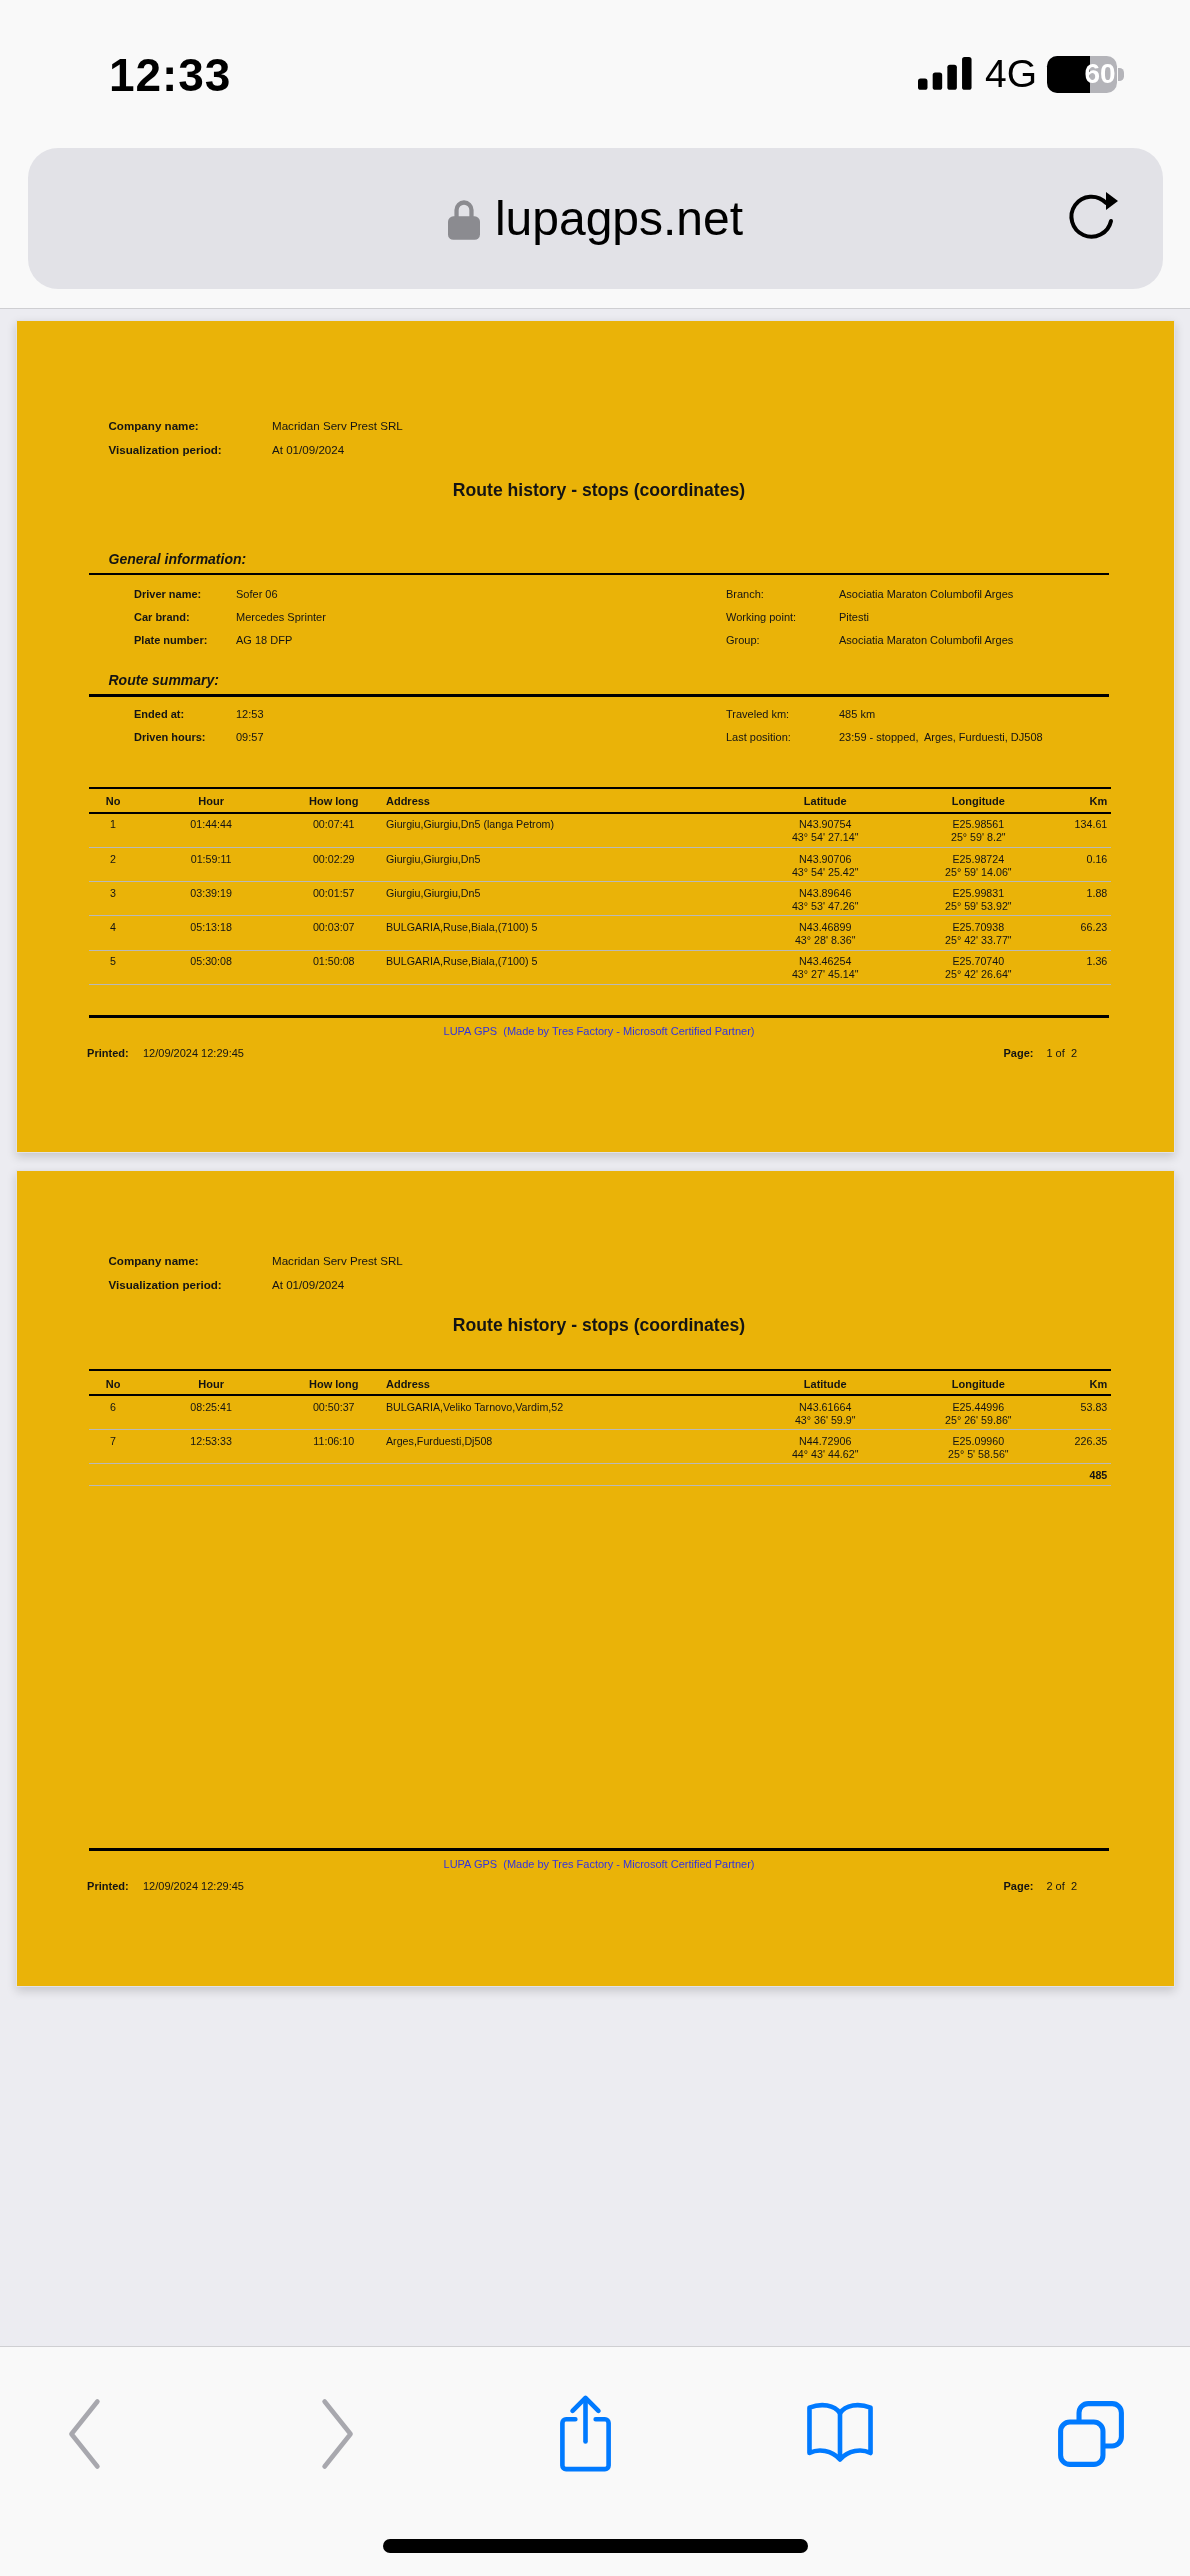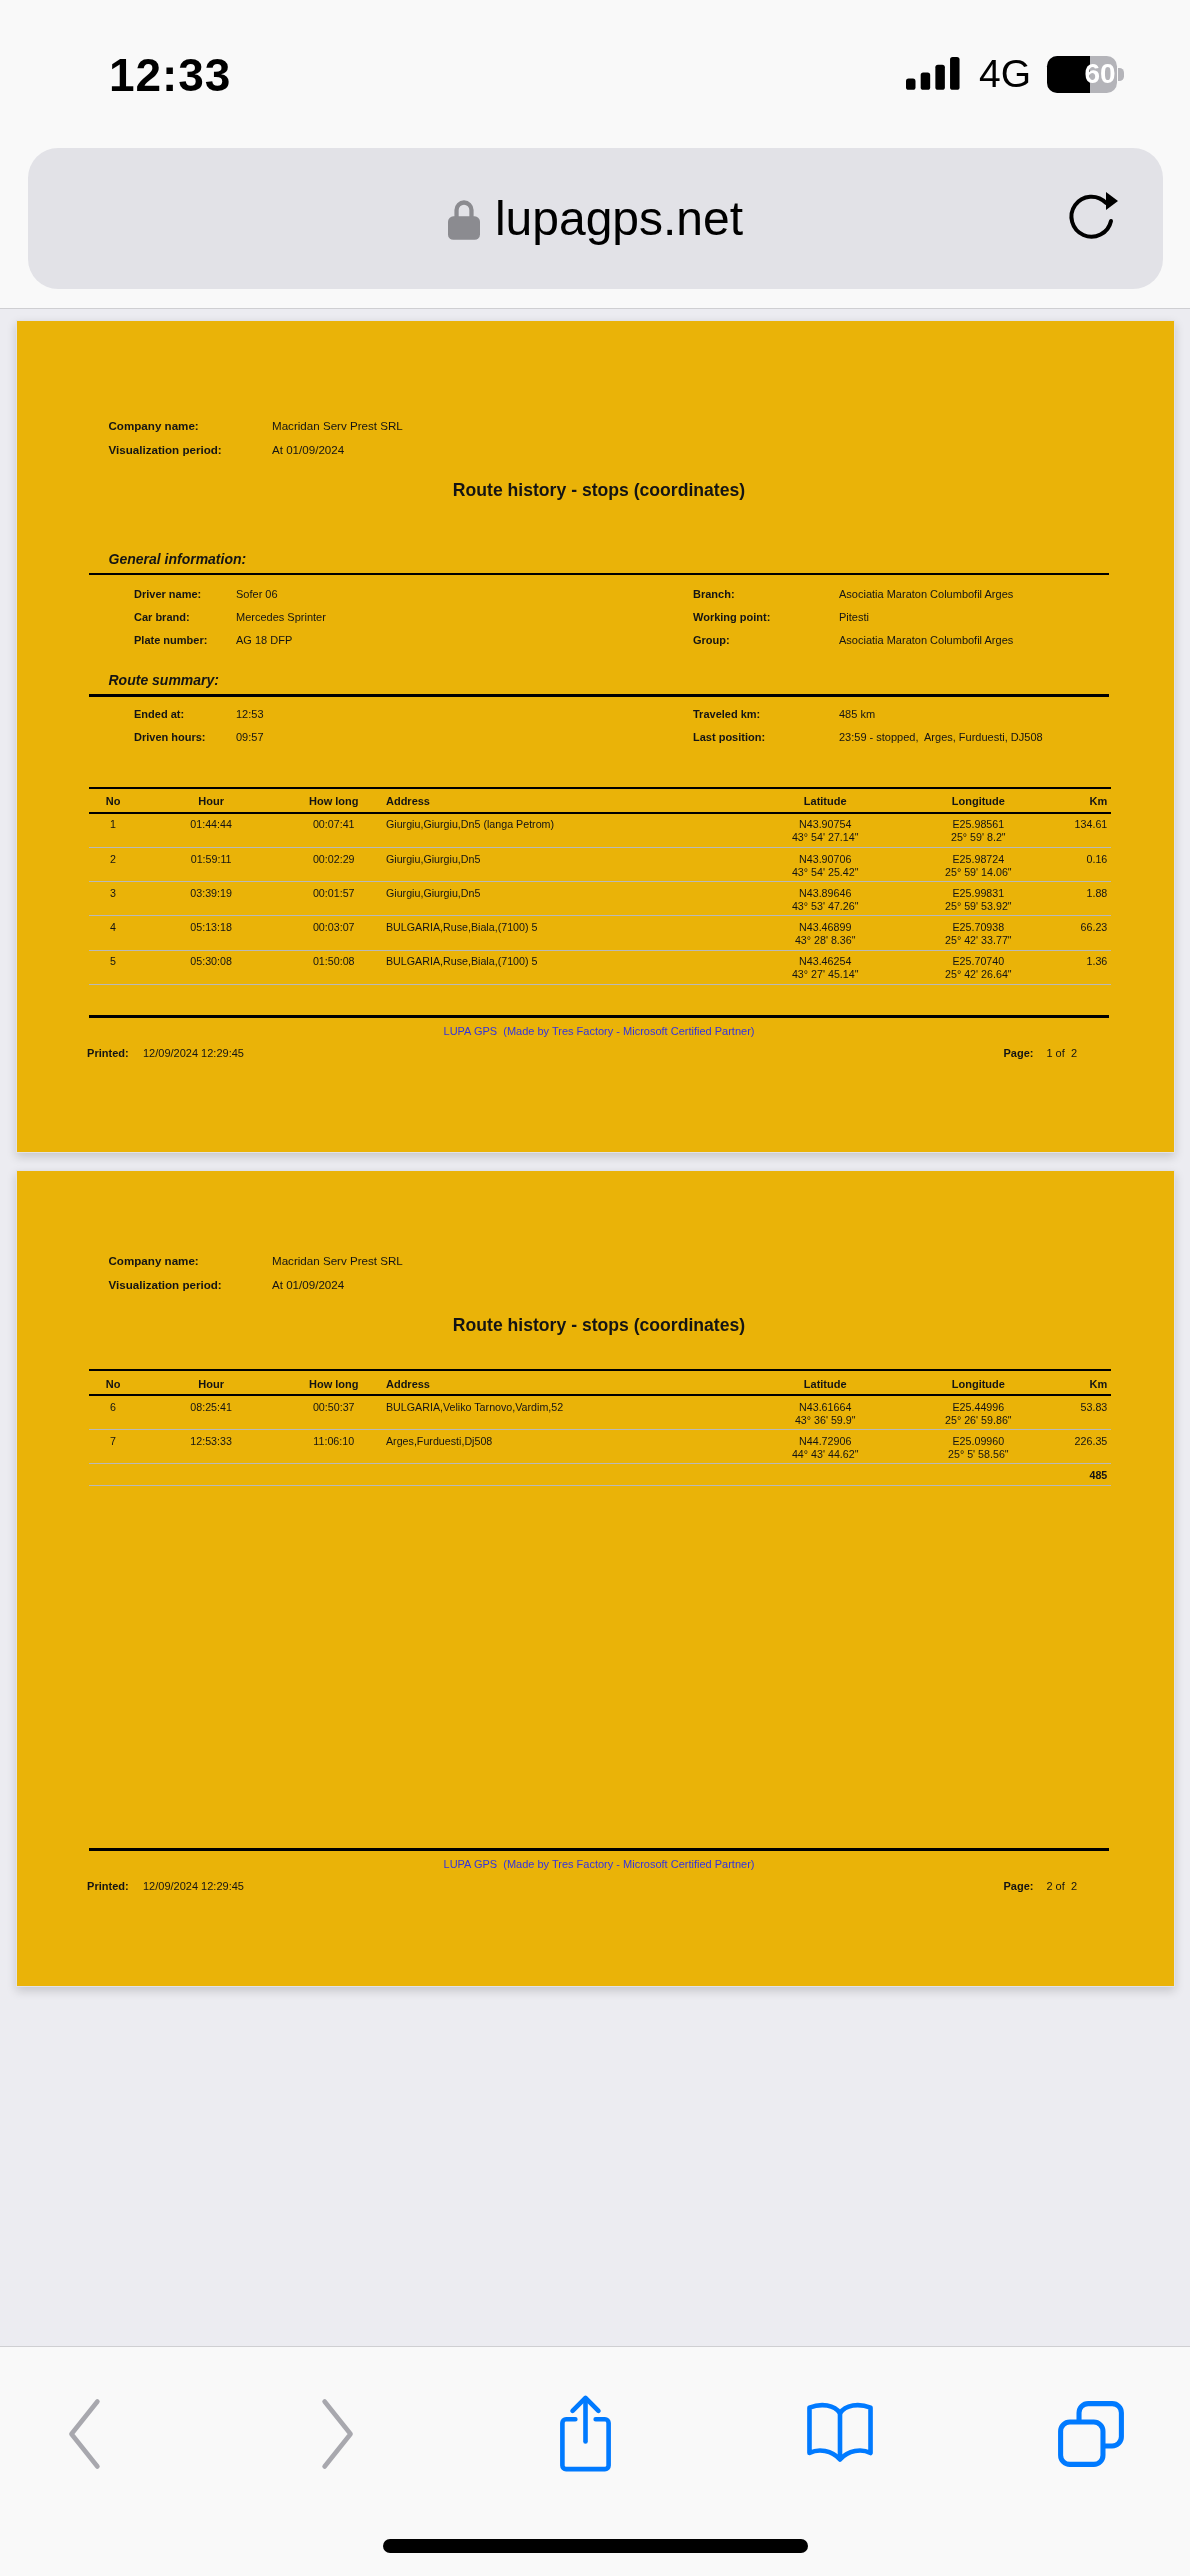--- a/index.html
+++ b/index.html
@@ -4,21 +4,21 @@
 <style>
   * { margin:0; padding:0; box-sizing:border-box; }
   html,body { width:1191px; background:#000; }
   body { font-family:"Liberation Sans", sans-serif; }
   .screen { position:relative; width:1191px; height:2576px; background:#ececf1; overflow:hidden; }
 
   
   .top-chrome { position:absolute; top:0; left:0; width:100%; height:309px;
     background:#f9f9f9; border-bottom:1.9px solid #cfcfd2; }
   .status-time { position:absolute; left:109px; top:48px; font-size:46px; font-weight:bold; color:#000; letter-spacing:0.9px; }
-  .status-right { position:absolute; right:74px; top:52px; display:flex; align-items:center; gap:16px; }
+  .status-right { position:absolute; right:74px; top:52px; display:flex; align-items:center; gap:10px; }
   .net-label { font-size:39px; color:#000; }
   .battery { position:relative; width:70px; height:37px; border-radius:10.2px; background:#b4b4b9; }
   .battery-fill { position:absolute; left:0; top:0; bottom:0; width:62%; background:#000; border-radius:10.2px 0 0 10.2px; }
   .battery-text { position:absolute; left:0; top:0; width:100%; height:100%; display:flex; align-items:center; justify-content:center;
     color:#fff; font-size:28px; font-weight:bold; z-index:2;padding-left:36px; }
   .battery-nub { position:absolute; right:-6.5px; top:12px; width:5.6px; height:13px; background:#b4b4b9; border-radius:0 4.6px 4.6px 0; }
 
   .url-pill { position:absolute; left:28px; right:28px; top:148px; height:141px; background:#e2e2e7;
     border-radius:30px; display:flex; align-items:center; justify-content:center; }
   .lock-wrap { margin-right:15px; display:flex; }
@@ -40,21 +40,21 @@
   .doc-title { text-align:center; font-size:17.6px; font-weight:bold; margin-top:13px; }
 
   .section-heading { font-size:14px; font-weight:bold; font-style:italic; margin-left:19.5px; }
   .sh-1 { margin-top:50px; } .sh-2 { margin-top:15px; }
   .hrule { height:2.8px; background:#000; margin-top:5.6px; }
 
   .info-rows { margin-top:13px; } .sum-rows { margin-top:11px; }
   .irow { position:relative; height:23px; font-size:11px; }
   .irow .l1 { position:absolute; left:45px;  font-weight:bold; }
   .irow .v1 { position:absolute; left:147px; }
-  .irow .l2 { position:absolute; left:604px; font-weight:bold; }
+  .irow .l2 { position:absolute; left:637px; font-weight:normal; }
   .irow .v2 { position:absolute; left:750px; }
 
   table.stops { width:1022px; margin-top:33px; border-collapse:collapse; border-top:2.8px solid #000; font-size:10.7px; table-layout:fixed; }
   table.stops th { font-size:11px; font-weight:bold; padding:6.5px 3.7px 4.6px; border-bottom:2.8px double #000; }
   table.stops td { vertical-align:top; padding:4.6px 3.7px 3.7px; border-bottom:0.9px solid #b9b9b9; line-height:12px; }
   .c-no{text-align:center;} .c-hour{text-align:center;} .c-dur{text-align:center;}
   .c-addr{text-align:left; padding-left:5.6px;} .c-lat,.c-lon{text-align:center;} .c-km{text-align:right;}
   .coord2 { display:block; margin-top:0.9px; }
   .total-row td { font-weight:bold; }
 

